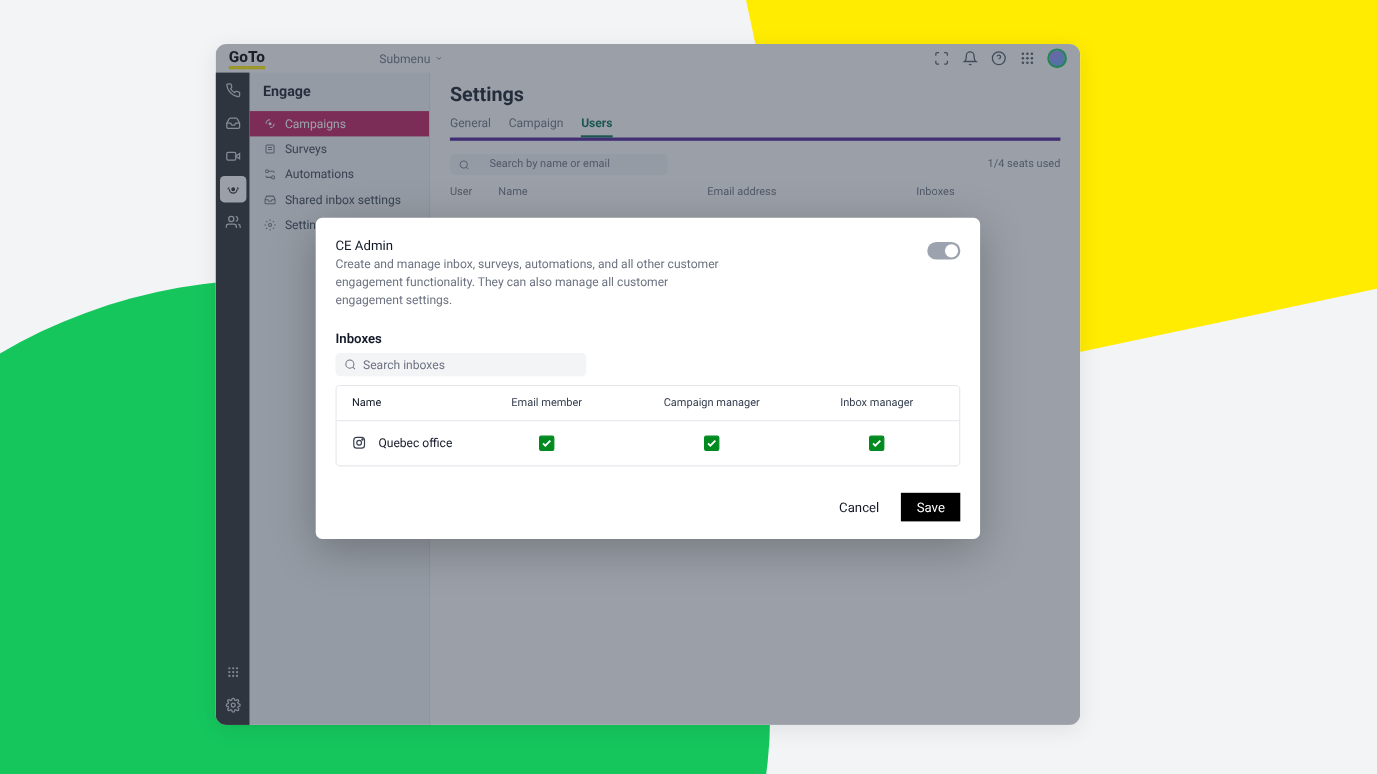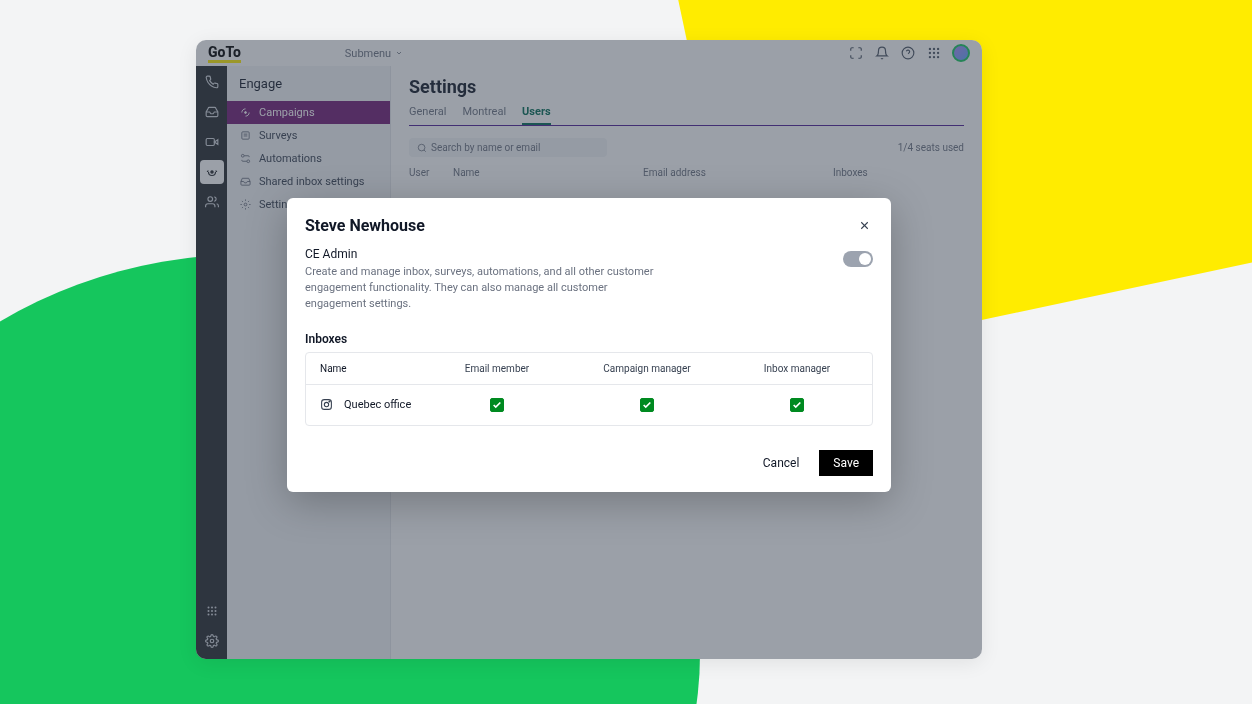--- a/index.html
+++ b/index.html
@@ -13,32 +13,32 @@
 .submenu{display:flex;align-items:center;font-size:11px;color:#6b7280;gap:4px;margin-left:104px}
 .topbar-right{display:flex;align-items:center;gap:10px;margin-left:auto}
 .topbar-icon{width:16px;height:16px;display:flex;align-items:center;justify-content:center;color:#4b5563}
 .avatar{width:18px;height:18px;border-radius:50%;background:linear-gradient(135deg,#a78bfa,#60a5fa);border:2px solid #15c65d}
 .main{flex:1;display:flex;min-height:0}
 .iconrail{width:31px;background:#25282d;display:flex;flex-direction:column;align-items:center;padding-top:8px;gap:14px}
 .iconrail .ic{width:16px;height:16px;color:#d1d5db;display:flex;align-items:center;justify-content:center;border-radius:4px}
 .iconrail .ic.active{background:#fff;color:#25282d;width:24px;height:24px;margin:-4px 0}
 .iconrail .spacer{flex:1}
 .sidepanel{width:164px;background:#f3f4f6;display:flex;flex-direction:column;border-right:1px solid #e5e7eb}
-.sidepanel-hdr{font-size:13px;font-weight:400;color:#111827;padding:10px 12px}
+.sidepanel-hdr{font-size:13px;font-weight:700;color:#111827;padding:10px 12px}
 .navitem{display:flex;align-items:center;gap:8px;font-size:11px;color:#374151;padding:5px 12px}
 .navitem .ni{width:12px;height:12px;display:flex;align-items:center;justify-content:center;color:#6b7280}
-.navitem.active{background:#701a75;color:#fff}
+.navitem.active{background:#be185d;color:#fff}
 .navitem.active .ni{color:#fff}
 .content{flex:1;display:flex;flex-direction:column;padding:10px 18px}
 .page-title{font-size:18px;font-weight:700;color:#111827;margin-bottom:8px}
-.tabs{display:flex;gap:16px;border-bottom:1px solid #4c1d95;font-size:11px;color:#6b7280}
+.tabs{display:flex;gap:16px;border-bottom:3px solid #4c1d95;font-size:11px;color:#6b7280}
 .tab{padding:0 0 5px}
 .tab.active{color:#006b54;border-bottom:2px solid #006b54;font-weight:700}
 .search-row{display:flex;align-items:center;margin:12px 0 10px}
-.search-box{display:flex;align-items:center;gap:4px;background:#f3f4f6;border-radius:4px;padding:4px 8px;width:198px;font-size:10px;color:#6b7280}
+.search-box{display:flex;align-items:center;gap:18px;background:#f3f4f6;border-radius:4px;padding:4px 8px;width:198px;font-size:10px;color:#6b7280}
 .seats-used{margin-left:auto;font-size:10px;color:#6b7280}
 .utable-head{display:flex;font-size:10px;color:#6b7280;padding:0 0 4px}
 .uh-user{width:44px}.uh-name{width:190px}.uh-email{width:190px}.uh-inbox{flex:1}
 .overlay{position:absolute;inset:0;background:rgba(55,65,81,.5);display:flex;align-items:flex-start;justify-content:center;padding-top:158px}
 .modal{width:604px;background:#fff;border-radius:6px;box-shadow:0 10px 40px rgba(0,0,0,.25);padding:18px 18px 16px}
 .modal-hdr{display:flex;align-items:center;margin-bottom:12px}
 .modal-title{font-size:16px;font-weight:700;color:#111827}
 .close-x{margin-left:auto;width:18px;height:18px;display:flex;align-items:center;justify-content:center;color:#374151;cursor:pointer}
 .ce-row{display:flex;align-items:flex-start;gap:20px;margin-bottom:20px}
 .ce-text{flex:1}
@@ -219,21 +219,21 @@
             </svg>
           </span>
           <span>Settings</span>
         </div>
     </div>
 
     <div class="content">
       <div class="page-title">Settings</div>
       <div class="tabs">
         <div class="tab">General</div>
-        <div class="tab">Montreal</div>
+        <div class="tab">Campaign</div>
         <div class="tab active">Users</div>
       </div>
       <div class="search-row">
         <div class="search-box">
           <svg width="10" height="10" viewBox="0 0 24 24" fill="none" stroke="currentColor" stroke-width="2">
               <circle cx="11" cy="11" r="8"></circle>
               <line x1="21" y1="21" x2="16.65" y2="16.65"></line>
             </svg>
           <span>Search by name or email</span>
         </div>
@@ -243,39 +243,37 @@
         <div class="uh-user">User</div>
         <div class="uh-name">Name</div>
         <div class="uh-email">Email address</div>
         <div class="uh-inbox">Inboxes</div>
       </div>
     </div>
   </div>
 
   <div class="overlay">
     <div class="modal">
-      <div class="modal-hdr">
-        <div class="modal-title">Steve Newhouse</div>
-        <div class="close-x">
-            <svg width="13" height="13" viewBox="0 0 24 24" fill="none" stroke="currentColor" stroke-width="2">
-              <line x1="18" y1="6" x2="6" y2="18"></line>
-              <line x1="6" y1="6" x2="18" y2="18"></line>
-            </svg>
-          </div>
-      </div>
       <div class="ce-row">
         <div class="ce-text">
           <div class="ce-title">CE Admin</div>
           <div class="ce-desc">Create and manage inbox, surveys, automations, and all other customer engagement functionality. They can also manage all customer engagement settings.</div>
         </div>
         <div class="toggle">
             <div class="knob"></div>
           </div>
       </div>
       <div class="inbox-title">Inboxes</div>
+      <div class="inbox-search">
+        <svg width="11" height="11" viewBox="0 0 24 24" fill="none" stroke="currentColor" stroke-width="2">
+            <circle cx="11" cy="11" r="8"></circle>
+            <line x1="21" y1="21" x2="16.65" y2="16.65"></line>
+          </svg>
+        <span>Search inboxes</span>
+      </div>
       <div class="mtable">
         <div class="mhead">
           <div class="mc-name">Name</div>
           <div class="mc-col">Email member</div>
           <div class="mc-col">Campaign manager</div>
           <div class="mc-col">Inbox manager</div>
         </div>
         <div id="mrows">
             <div class="mrow">
               <div class="mc-name">

